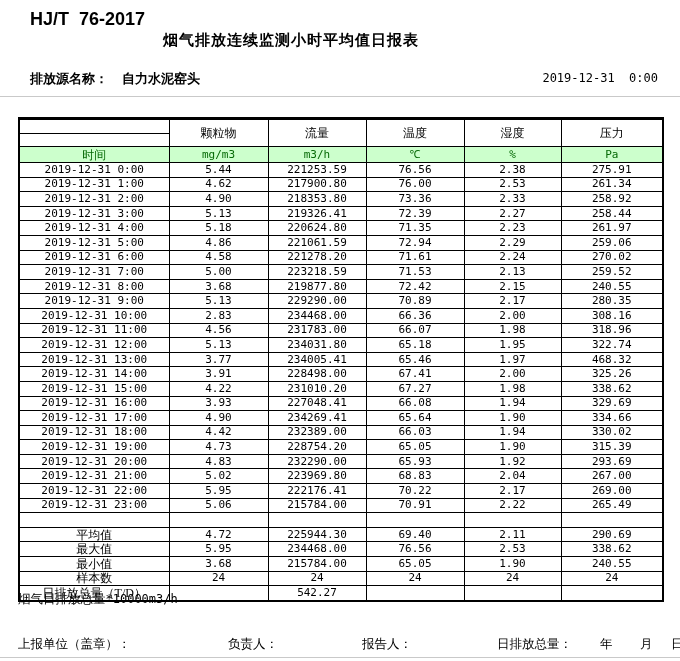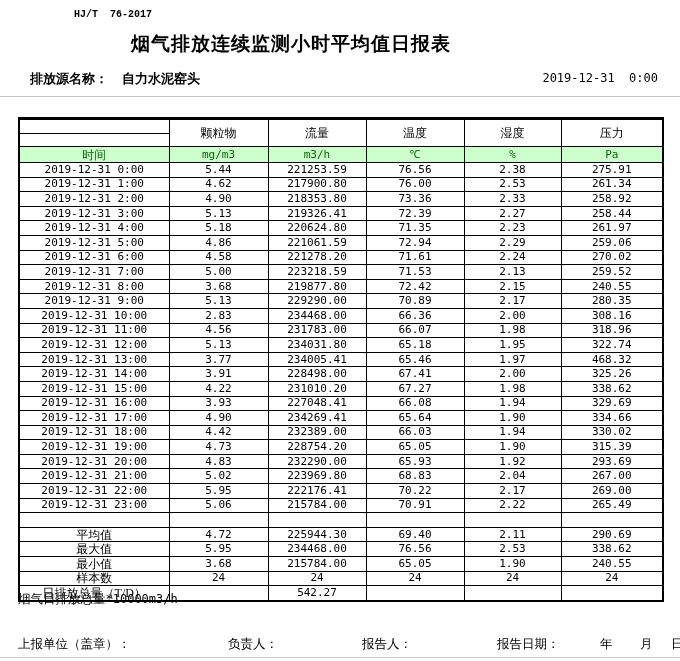--- a/index.html
+++ b/index.html
@@ -2,24 +2,24 @@
 <html><head>
 <meta charset="utf-8">
 <style>
   html,body{margin:0;padding:0;}
   body{
     width:680px;height:661px;position:relative;overflow:hidden;
     background:#ffffff;color:#000;
     font-family:"Liberation Sans", sans-serif;
   }
   .abs{position:absolute;}
-  #std-code{left:30px;top:9px;font-size:10px;font-weight:bold;white-space:pre;
-    font-family:Liberation Mono, monospace;margin-left:44px;}
+  #std-code{left:30px;top:9px;font-size:18px;font-weight:bold;white-space:pre;
+    font-family:Liberation Sans, sans-serif;}
   #report-title{left:0;top:31px;width:582px;text-align:center;
-    font-size:19px;font-weight:bold;letter-spacing:1px;}
+    font-size:15px;font-weight:bold;letter-spacing:1px;}
   #source-line{left:30px;top:70px;font-size:13px;font-weight:bold;}
   #source-name{margin-left:14px;}
   #header-datetime{right:22px;top:71px;font-size:12px;white-space:pre;
     font-family:"DejaVu Sans Mono", monospace;}
   .rule{left:0;width:680px;height:0;border-top:1px solid #c9c9c9;}
   #rule-top{top:96px;}
   #rule-bottom{top:657px;}
 
   #report-table{
     position:absolute;left:18px;top:117px;width:644px;
@@ -346,18 +346,18 @@
   </tbody>
 </table>
 
 <div class="abs" id="footer-note">
   <span>烟气日排放总量</span><span class="mono">*10000m3/h</span>
 </div>
 
 <div class="abs footer-item" id="f-unit">上报单位（盖章）：</div>
 <div class="abs footer-item" id="f-manager">负责人：</div>
 <div class="abs footer-item" id="f-reporter">报告人：</div>
-<div class="abs footer-item" id="f-date">报告日期：</div>
+<div class="abs footer-item" id="f-date">日排放总量：</div>
 <div class="abs footer-item" id="f-year">年</div>
 <div class="abs footer-item" id="f-month">月</div>
 <div class="abs footer-item" id="f-day">日</div>
 
 <div class="abs rule" id="rule-bottom"></div>
 
 </body></html>

